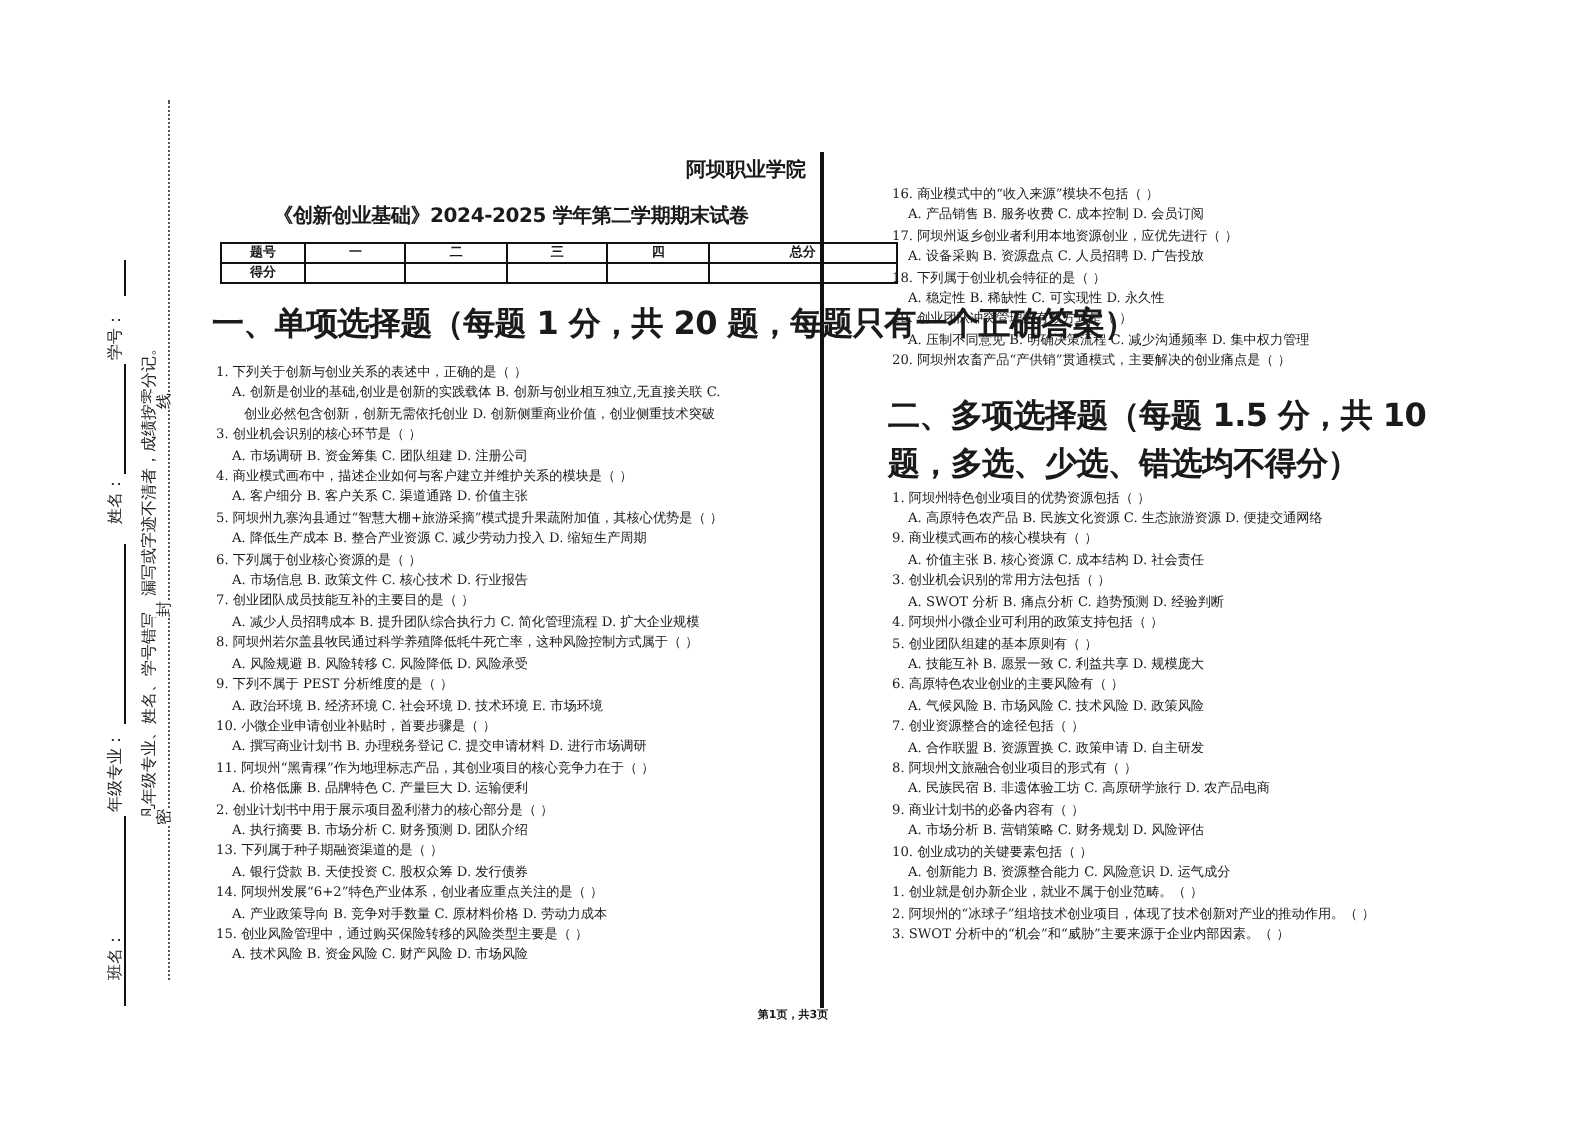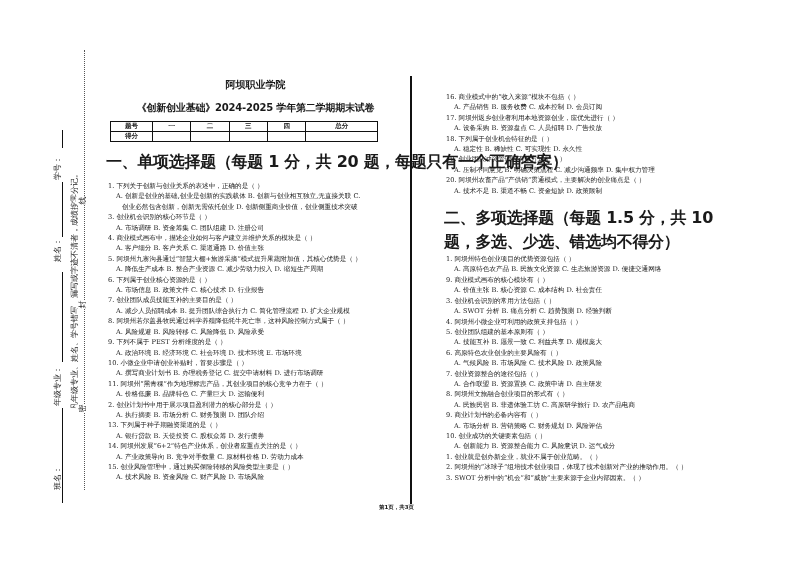--- a/index.html
+++ b/index.html
@@ -11,24 +11,24 @@
   .vtext { position: absolute; white-space: nowrap; transform-origin: left top; transform: rotate(-90deg); font-size: 8px; color: #222; }
   .vline { position: absolute; width: 1px; background: #111; }
   .dotline { position: absolute; left: 84px; top: 50px; height: 440px; width: 0; border-left: 1.3px dotted #555; }
   .dotword { position: absolute; left: 78px; background: #fff; font-size: 8px; transform: rotate(-90deg); padding: 1px 0; }
 
   
   .col-left { position: absolute; left: 108px; top: 78px; width: 295px; }
   .col-right { position: absolute; left: 446px; top: 92px; width: 320px; }
   .divider { position: absolute; left: 410px; top: 76px; width: 1.5px; height: 428px; background: #111; }
 
-  .school { text-align: center; font-family: Liberation Sans, sans-serif; font-weight: bold; font-size: 10px; margin-bottom: 9px; }
+  .school { text-align: right; font-family: Liberation Sans, sans-serif; font-weight: bold; font-size: 10px; margin-bottom: 9px; }
   .exam-title { text-align: center; font-family: "DejaVu Sans", "Liberation Sans", sans-serif; font-weight: bold; font-size: 10px; margin-bottom: 6px; letter-spacing: -0.2px; }
 
-  table.score { border-collapse: collapse; width: 268px; margin-left: 2px; font-family: "DejaVu Sans", "Liberation Sans", sans-serif; font-size: 6.5px; font-weight: bold; }
+  table.score { border-collapse: collapse; width: 339px; margin-left: 2px; font-family: "DejaVu Sans", "Liberation Sans", sans-serif; font-size: 6.5px; font-weight: bold; }
   table.score td { border: 1px solid #111; height: 10px; text-align: center; padding: 0; }
 
   .section-title { font-family: "DejaVu Sans", "Liberation Sans", sans-serif; font-weight: bold; font-size: 16px; white-space: nowrap; letter-spacing: -0.3px; }
   .sec1 { margin-top: 10px; margin-bottom: 8px; margin-left: -2px; }
 
   .q { font-size: 6.6px; line-height: 10.4px; white-space: nowrap; }
   .opt { font-size: 6.6px; line-height: 10.4px; padding-left: 8px; white-space: nowrap; }
 
   .sec2 { margin-top: 10px; line-height: 24px; width: 300px; white-space: normal; margin-left: -2px; }
   .sec3 { margin-top: 8px; margin-bottom: 6px; margin-left: -2px; }
@@ -158,21 +158,20 @@
   <div>
     <div class="q">18. 下列属于创业机会特征的是（  ）</div>
     <div class="opt">A. 稳定性 B. 稀缺性 C. 可实现性 D. 永久性</div>
   </div>
   <div>
     <div class="q">19. 创业团队冲突管理的有效方式是（  ）</div>
     <div class="opt">A. 压制不同意见 B. 明确决策流程 C. 减少沟通频率 D. 集中权力管理</div>
   </div>
   <div>
     <div class="q">20. 阿坝州农畜产品“产供销”贯通模式，主要解决的创业痛点是（  ）</div>
-    <div class="opt">A. 技术不足 B. 渠道不畅 C. 资金短缺 D. 政策限制</div>
   </div>
 
   <div class="section-title sec2">二、多项选择题（每题 1.5 分，共 10 题，多选、少选、错选均不得分）</div>
 
   <div>
     <div class="q">1. 阿坝州特色创业项目的优势资源包括（  ）</div>
     <div class="opt">A. 高原特色农产品 B. 民族文化资源 C. 生态旅游资源 D. 便捷交通网络</div>
   </div>
   <div>
     <div class="q">9. 商业模式画布的核心模块有（  ）</div>

